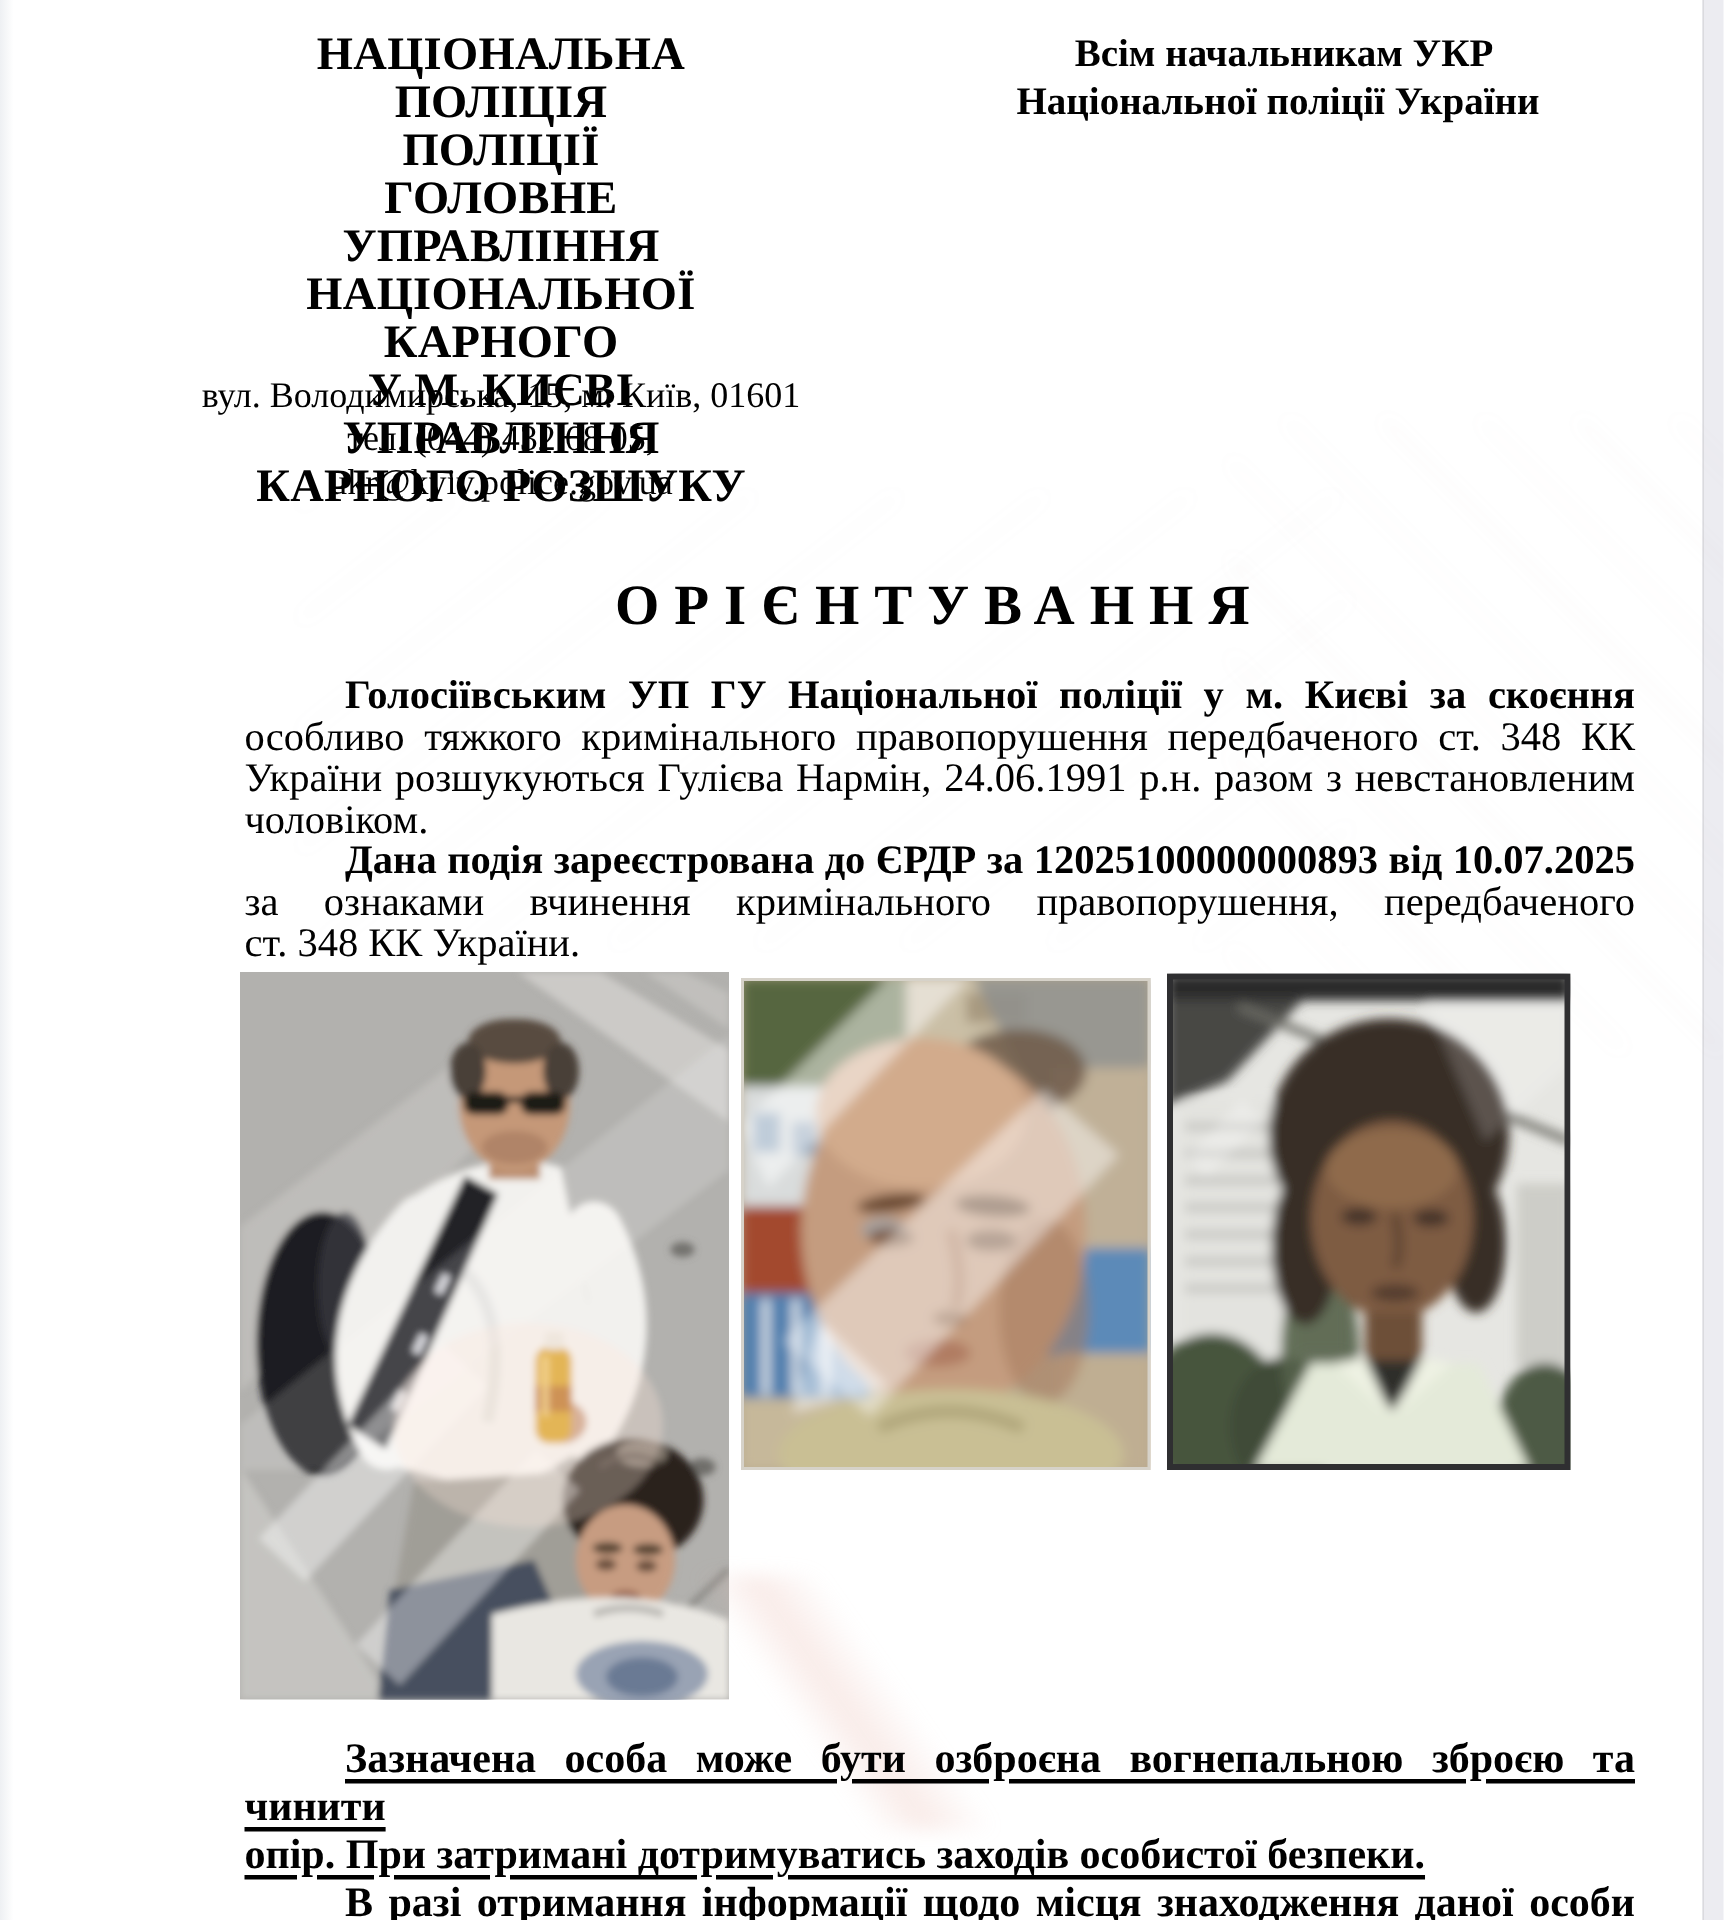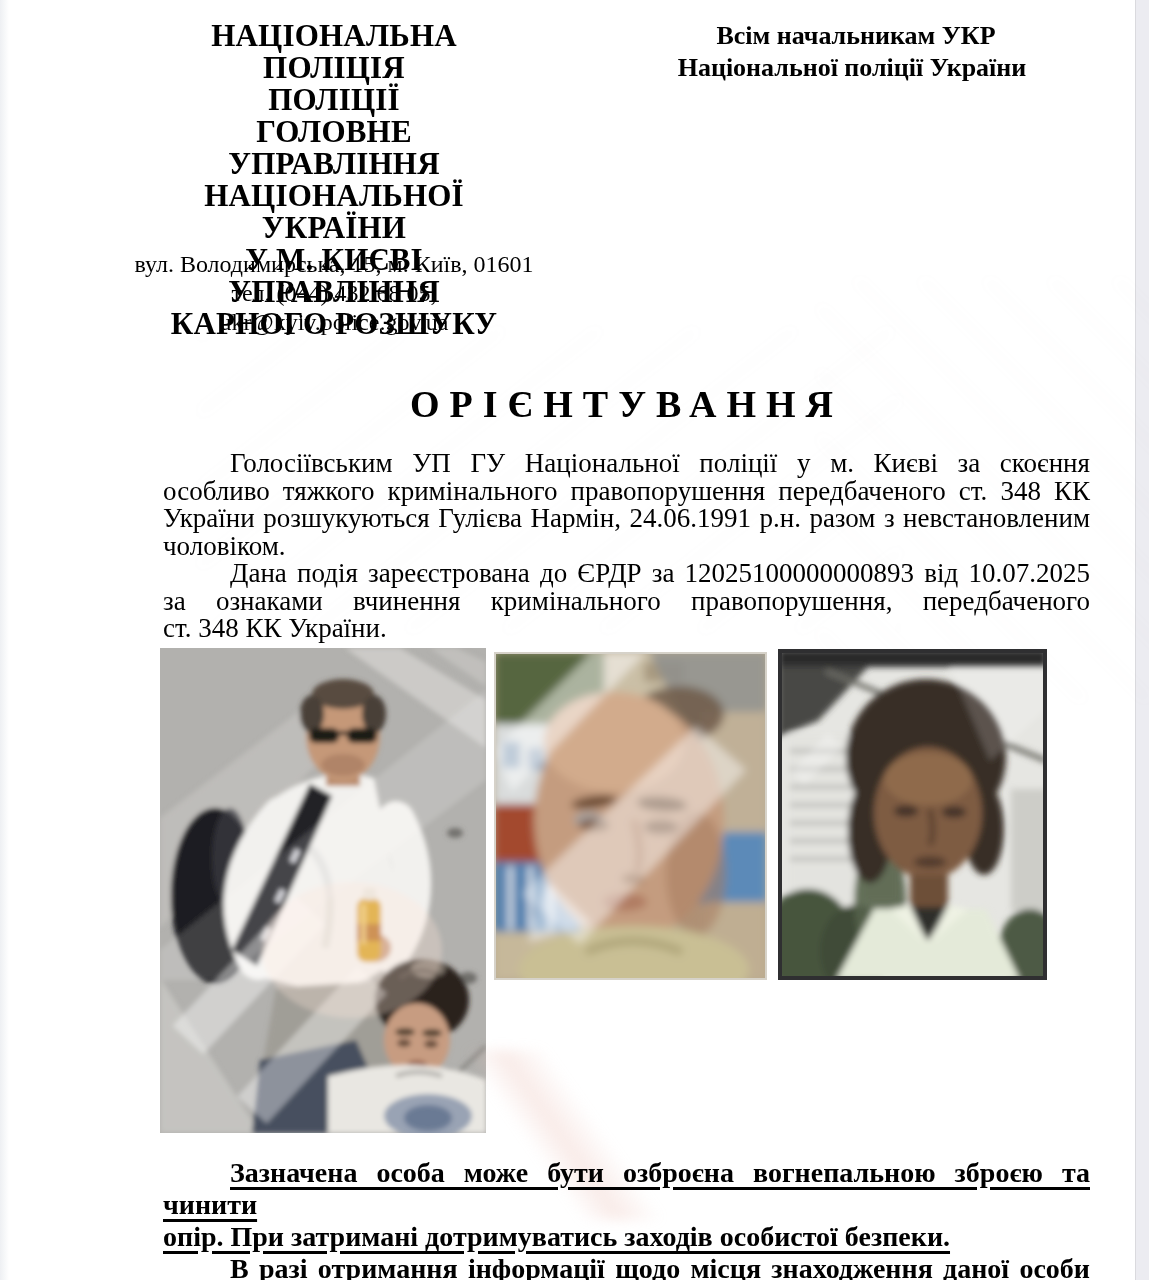--- a/index.html
+++ b/index.html
@@ -29,21 +29,21 @@
     font-weight:bold;font-size:26px;line-height:32px;}
   .recipient .r0{text-indent:8px;}
 
   .doc-title{position:absolute;left:163px;top:358px;width:927px;text-align:center;
     font-weight:bold;font-size:38px;line-height:44px;letter-spacing:10px;margin-top:24px;}
 
   .bodyblock{position:absolute;left:163px;top:450px;width:927px;
     font-size:27px;line-height:27.5px;}
   .ln{white-space:normal;}
   .just{text-align:justify;text-align-last:justify;}
-  .ind{text-indent:67px;}
+  .ind{text-indent:67px;font-weight:bold;}
 
   .bottomblock{position:absolute;left:163px;top:1157px;width:927px;
     font-size:28px;line-height:32px;font-weight:bold;}
   .u{text-decoration:underline;text-decoration-thickness:3px;text-underline-offset:5px;}
 
   .photos{position:absolute;left:0;top:0;}
   .ph{position:absolute;display:block;}
   .ph-left{left:160px;top:648px;}
   .ph-mid{left:494px;top:652px;}
   .ph-right{left:778px;top:649px;}
@@ -53,21 +53,21 @@
 
 <div class="edge-left"></div>
 <div class="edge-right"></div>
 <div class="smudge sm1"></div>
 <div class="smudge sm3"></div>
 
 <div class="org-block">
   <div class="ln">НАЦІОНАЛЬНА ПОЛІЦІЯ</div>
   <div class="ln">ПОЛІЦІЇ</div>
   <div class="ln">ГОЛОВНЕ УПРАВЛІННЯ</div>
-  <div class="ln">НАЦІОНАЛЬНОЇ УКРАЇНИ</div>
+  <div class="ln">НАЦІОНАЛЬНОЇ КАРНОГО</div>
   <div class="ln">У М. КИЄВІ</div>
   <div class="ln">УПРАВЛІННЯ</div>
   <div class="ln">КАРНОГО РОЗШУКУ</div>
 </div>
 <div class="org-sub">
   <div class="ln">вул. Володимирська, 15, м. Київ, 01601</div>
   <div class="ln">тел. (044) 432 68 05, ukr@kyiv.police.gov.ua</div>
 </div>
 
 <div class="recipient">

